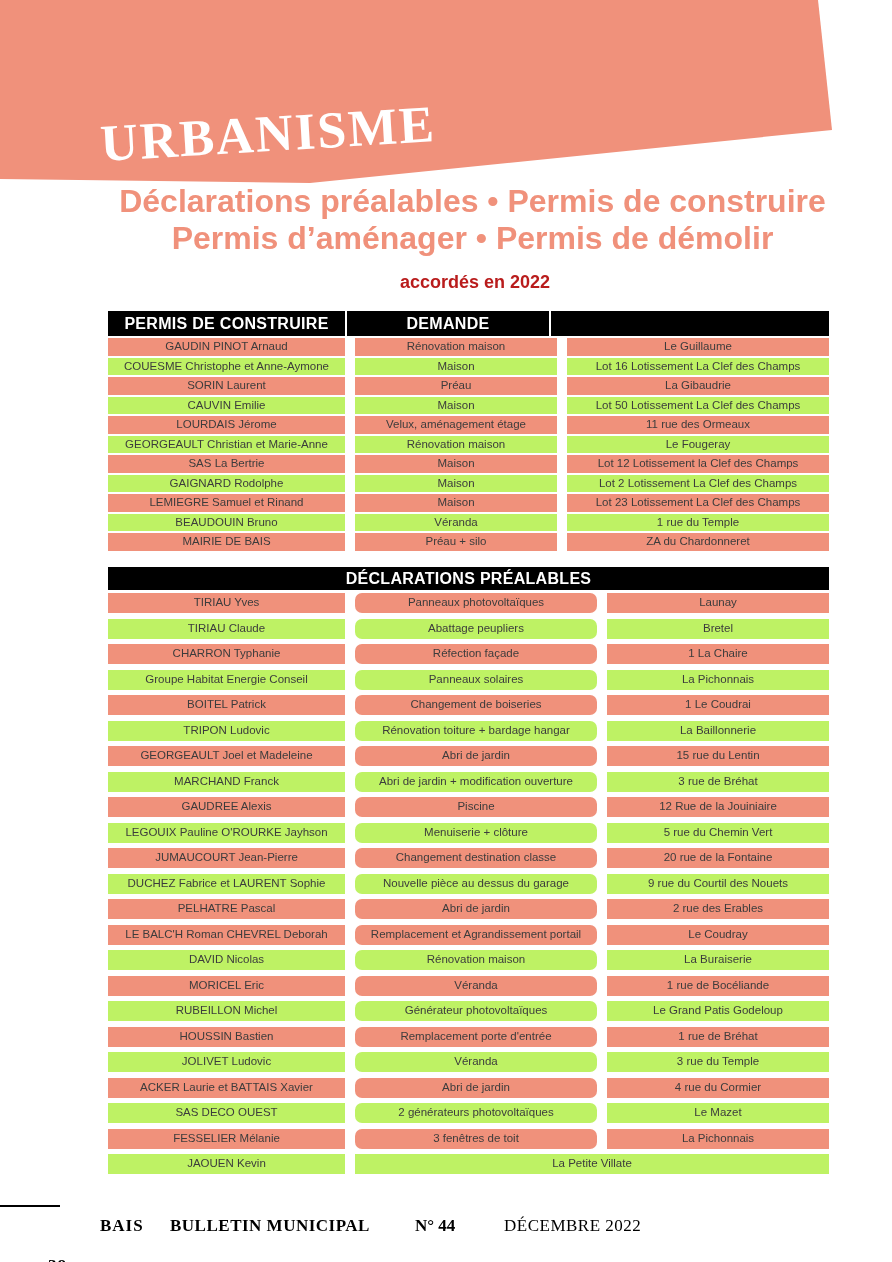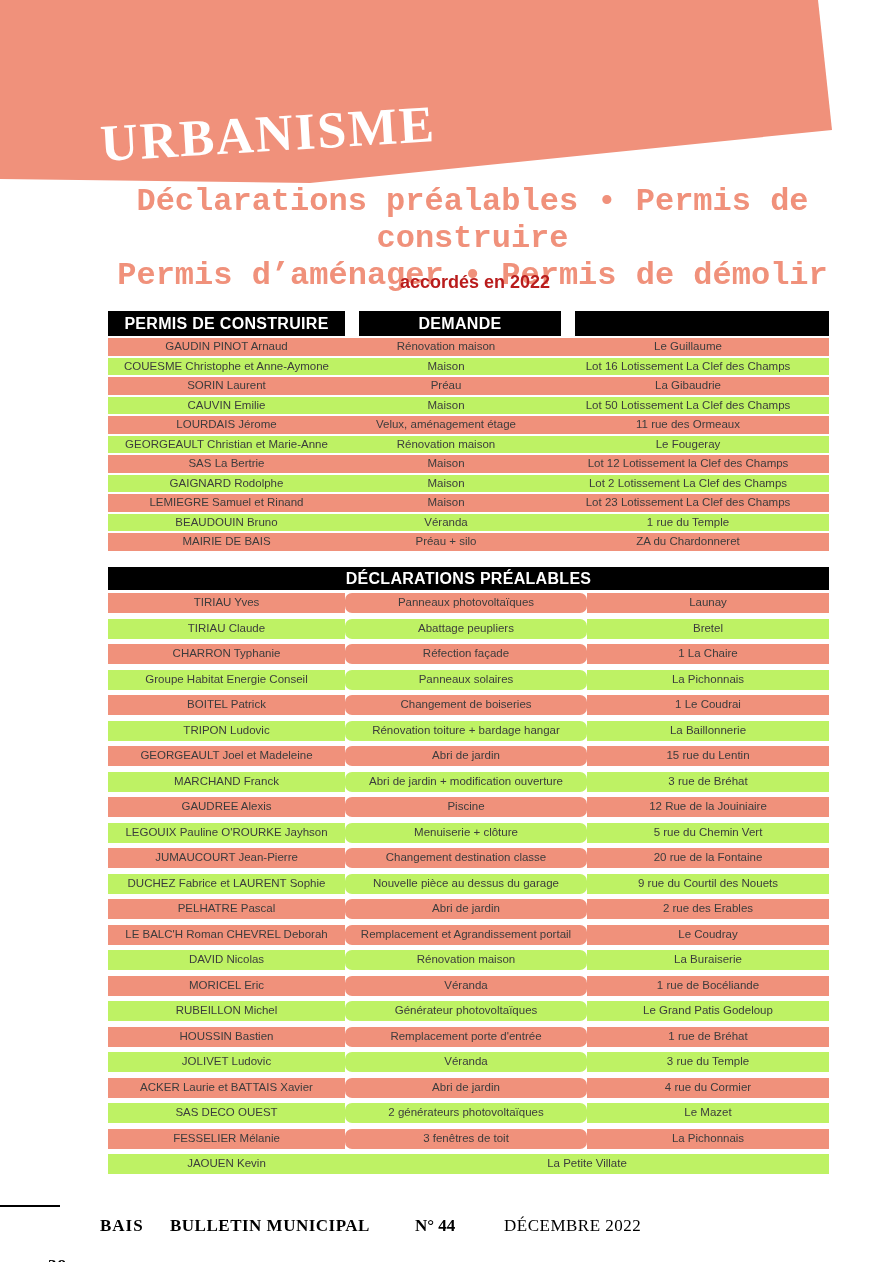--- a/index.html
+++ b/index.html
@@ -13,48 +13,48 @@
     clip-path:polygon(0 0,818px 0,832px 130px,310px 183px,0 179px);
   }
   .banner-title{
     position:absolute;left:102px;top:118px;width:420px;
     font-family:"Liberation Serif",serif;font-weight:bold;font-size:52px;line-height:52px;
     color:#ffffff;letter-spacing:2px;transform:rotate(-3.4deg);transform-origin:0 100%;
     white-space:nowrap;
   }
   .subtitle{
     position:absolute;left:100px;top:183px;width:745px;text-align:center;
-    font-family:Liberation Mono, monospace;font-weight:bold;font-size:32px;line-height:37px;
+    font-family:Liberation Sans, sans-serif;font-weight:bold;font-size:32px;line-height:37px;
     color:#F0917B;
   }
   .subheading{
     position:absolute;left:100px;top:272px;width:750px;text-align:center;
     font-weight:bold;font-size:18px;color:#b91c1c;
   }
   
   .table{position:absolute;left:108px;width:721px;}
   .table1{top:311px;}
   .table2{top:567px;}
-  .thead{display:flex;gap:14px;background:#ffffff;}
+  .thead{display:flex;gap:2px;background:#ffffff;}
   .table1 .thead{height:25px;}
   .table2 .thead{height:23px;}
   .hcell,.htitle{
     background:#000000;color:#ffffff;display:flex;align-items:center;justify-content:center;
     font-weight:bold;font-size:16px;letter-spacing:.3px;
   }
   .table1 .c0{width:237px;flex:none;}
   .table1 .c1{width:202px;flex:none;}
   .table1 .c2{flex:1;}
   .table2 .c0{width:237px;flex:none;}
   .table2 .c1{width:242px;flex:none;border-radius:7px;}
   .table2 .c2{flex:1;}
   .htitle{width:100%;}
   .table1 .tbody{margin-top:2px;}
   .table2 .tbody{margin-top:3px;}
-  .trow{display:flex;gap:0;}
+  .trow{display:flex;gap:10px;}
   .table1 .trow{height:17.5px;margin-bottom:2px;}
   .table2 .trow{height:20px;margin-bottom:5.5px;}
   .trow.dark .cell{background:#F0917B;}
   .trow.light .cell{background:#bef264;}
   .cell{
     display:flex;align-items:center;justify-content:center;text-align:center;
     font-size:11.5px;color:#3C3C3C;line-height:1;white-space:nowrap;overflow:hidden;
   }
   
   .footer{position:absolute;left:0;top:1205px;width:892px;height:40px;

